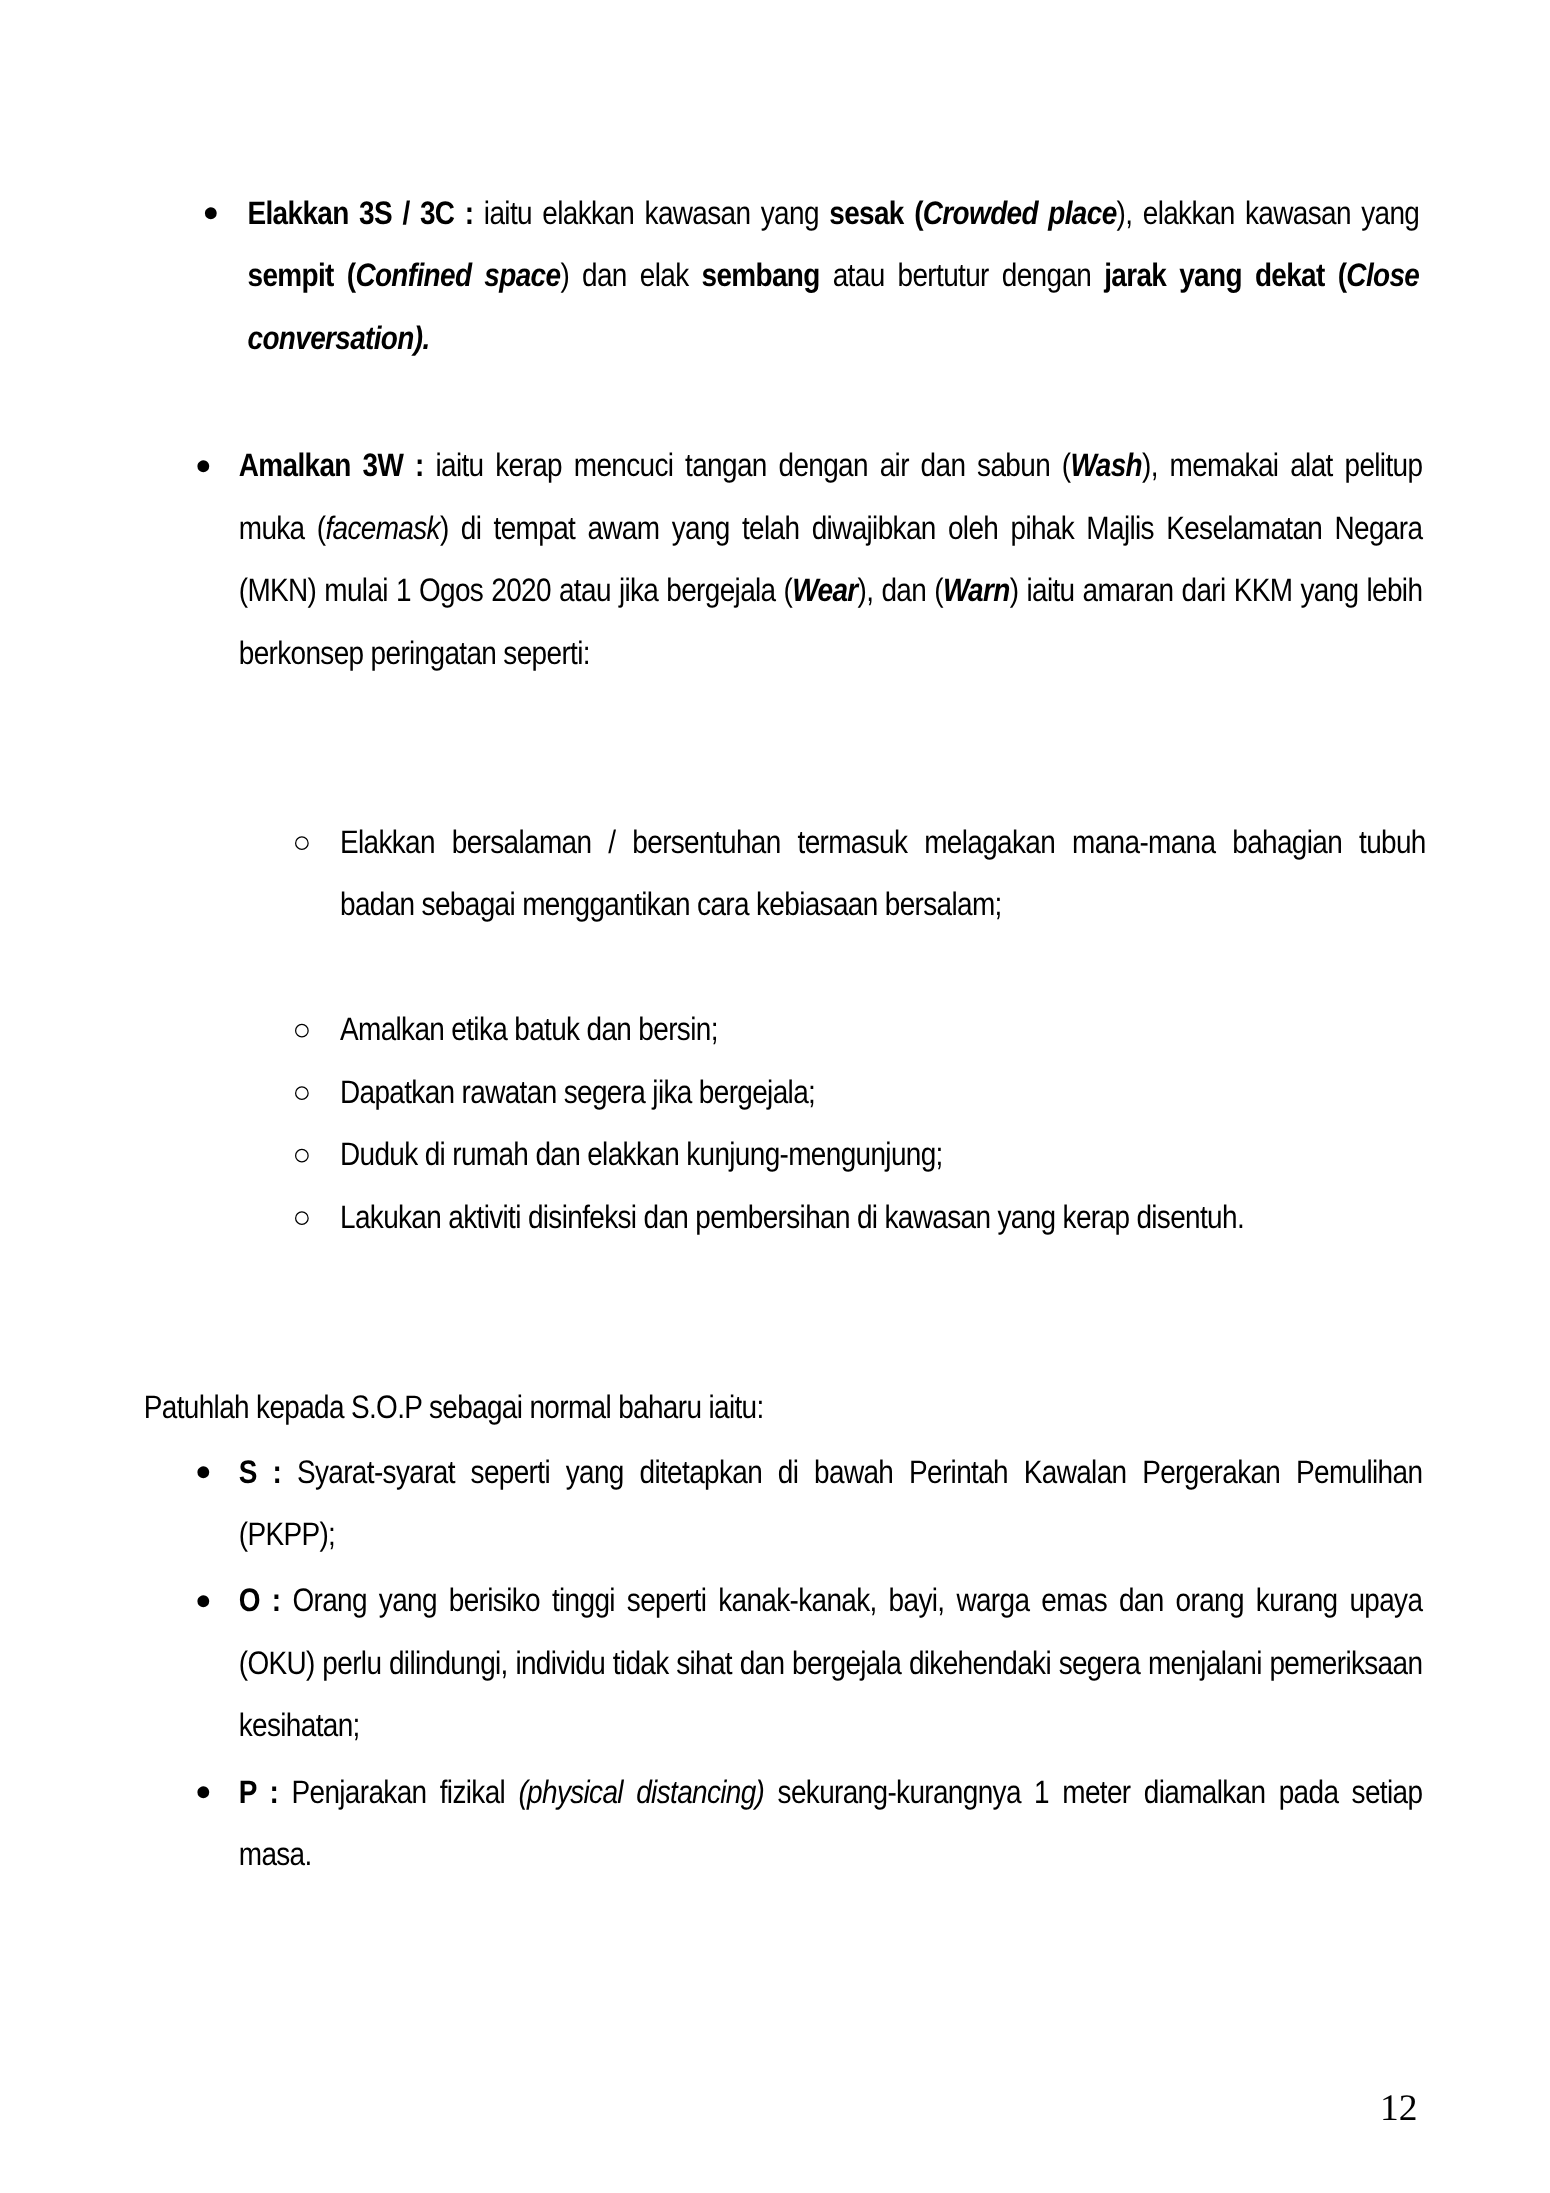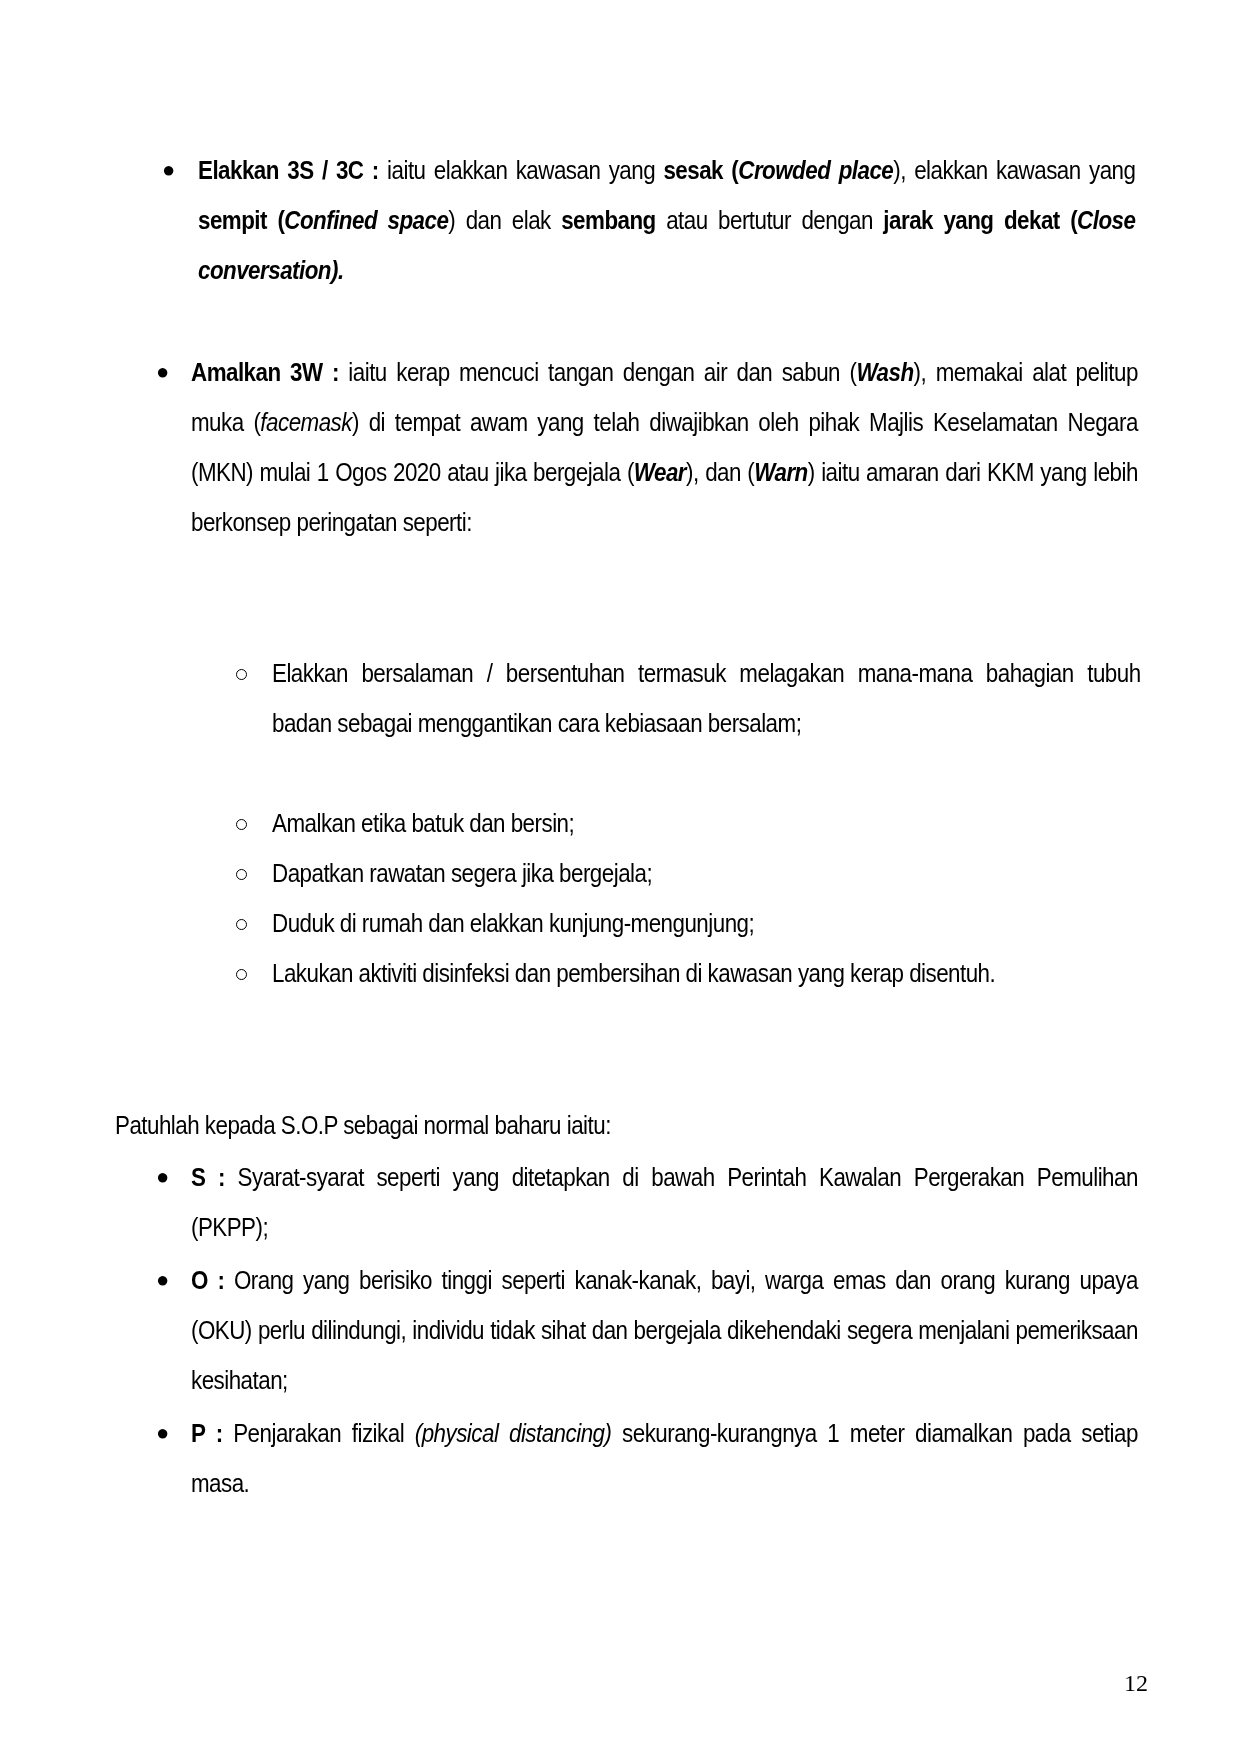--- a/index.html
+++ b/index.html
@@ -15,21 +15,21 @@
     text-align: justify;
   }
   .block { position: absolute; }
   .bullet { position: absolute; font-family: "Liberation Sans", sans-serif; font-size: 22px; line-height: 50px; }
   .circle {
     position: absolute; width: 9px; height: 9px; border: 1.3px solid #000; border-radius: 50%;
   }
   .b { font-weight: bold; }
   .i { font-style: italic; }
   .bi { font-weight: bold; font-style: italic; }
-  .pageno { position: absolute; left: 1104px; top: 1670px; font-family: "Liberation Serif", serif; font-size: 24px; margin-left: 20px; }
+  .pageno { position: absolute; left: 1104px; top: 1670px; font-family: "Liberation Serif", serif; font-size: 30px; }
 </style>
 </head>
 <body>
 
 <div class="page">
 
   <span class="bullet" style="left:162px; top:145px;">●</span>
   <div class="block txt" style="left:198px; top:145px; width:1090px;">
     <span class="b">Elakkan 3S / 3C :</span><span> iaitu elakkan kawasan yang </span><span class="b">sesak (</span><span class="bi">Crowded place</span><span>), elakkan kawasan yang </span><span class="b">sempit (</span><span class="bi">Confined space</span><span>) dan elak </span><span class="b">sembang</span><span> atau bertutur dengan </span><span class="b">jarak yang dekat (</span><span class="bi">Close conversation).</span>
   </div>

